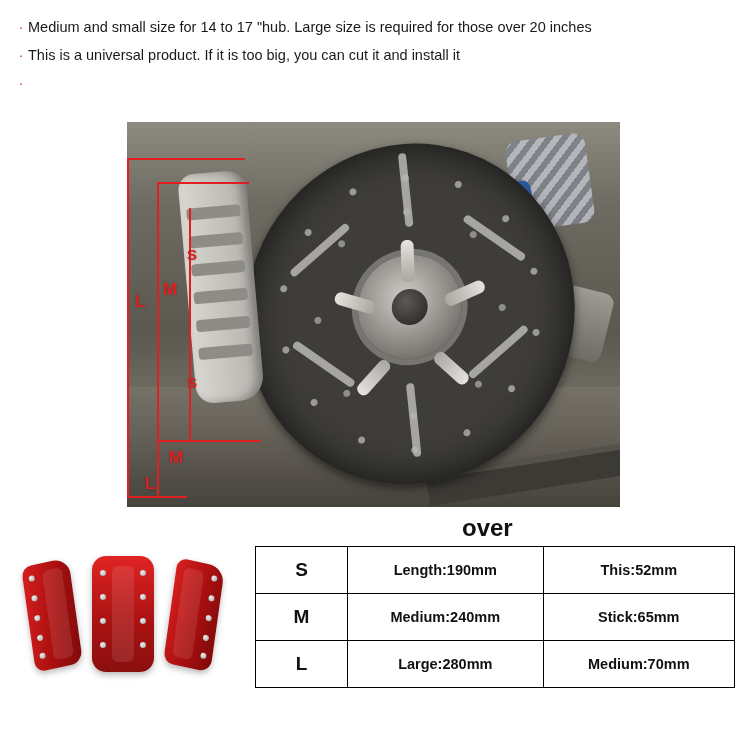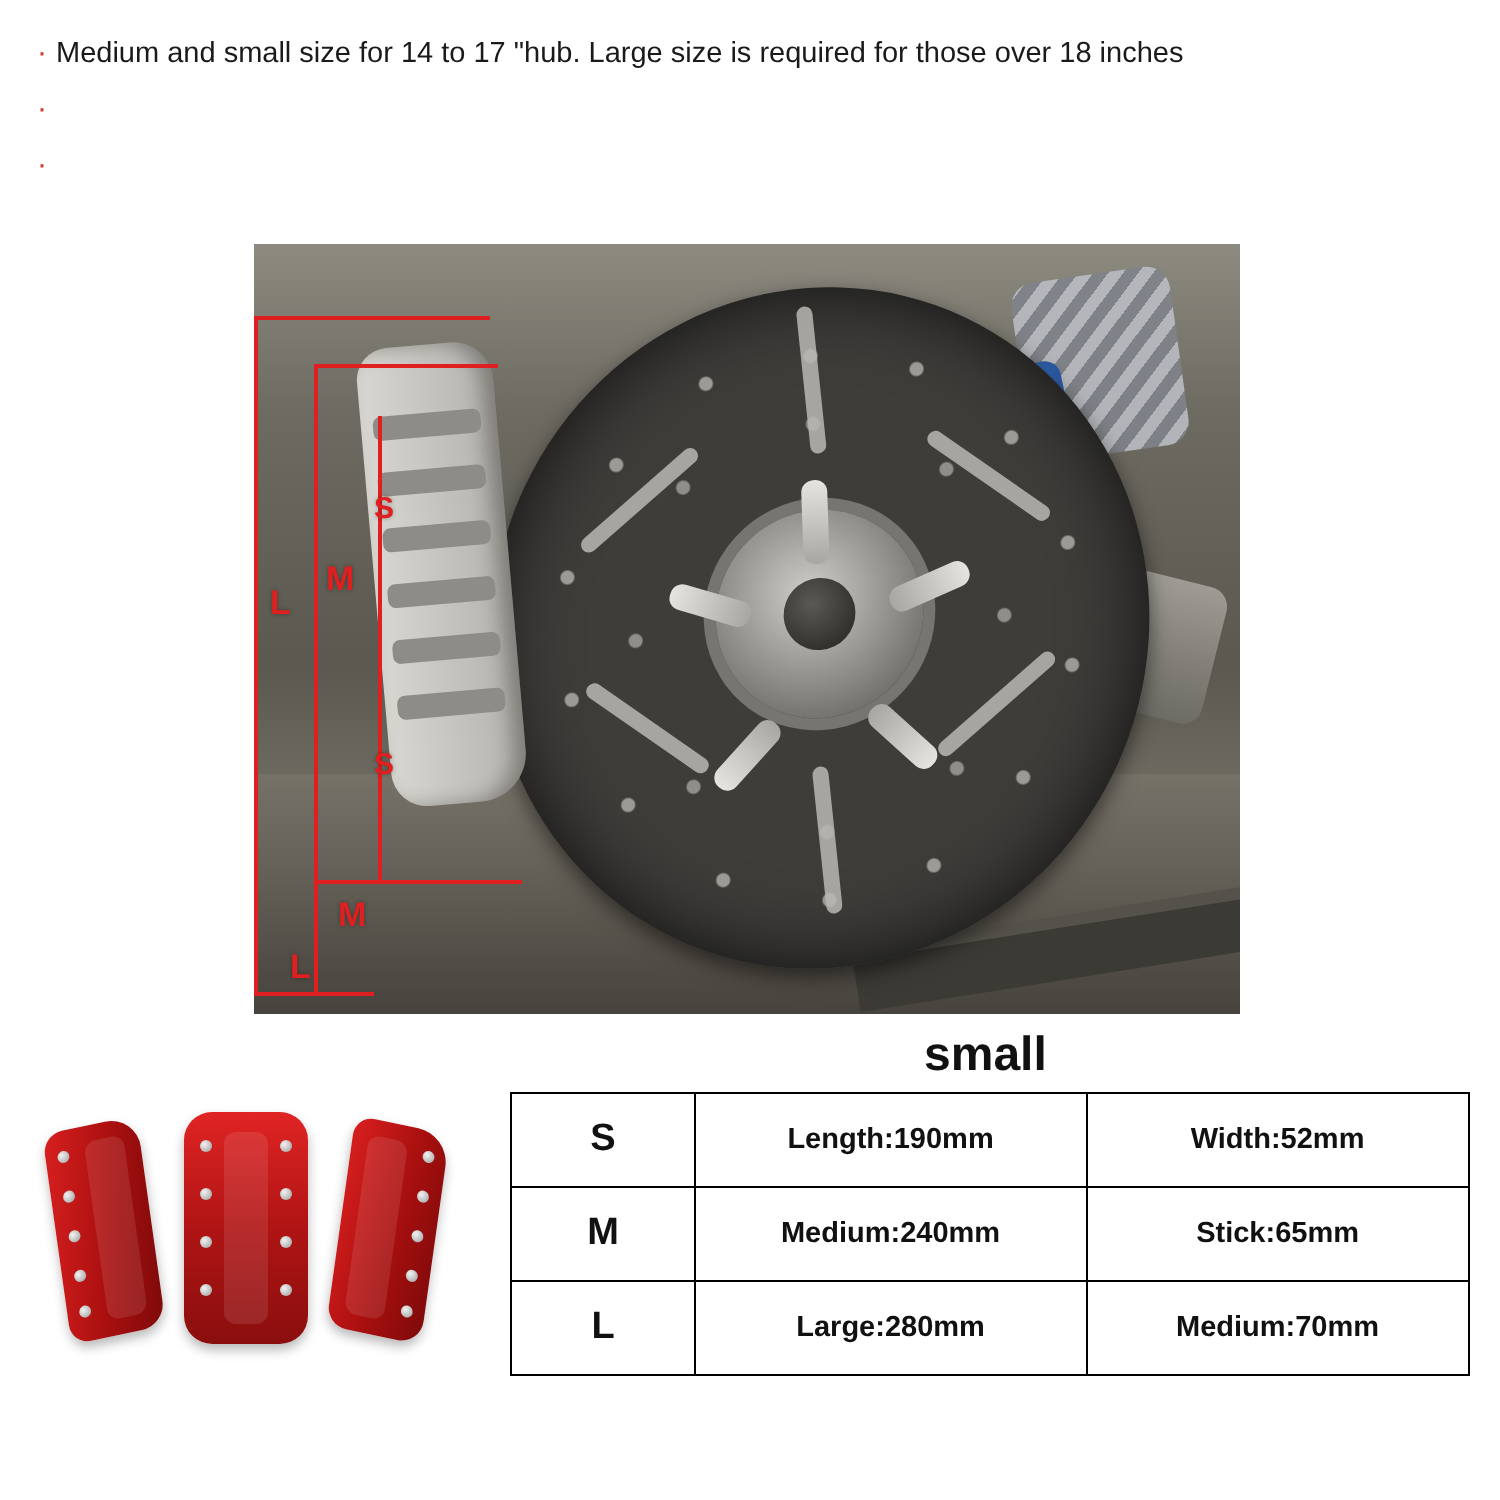--- a/index.html
+++ b/index.html
@@ -309,24 +309,25 @@
   }
 </style>
 </head>
 <body>
 
 <div class="page">
 
   <div class="bullets">
     <div class="bullet-row">
       <span class="bullet-dot">·</span>
-      <span class="bullet-text">Medium and small size for 14 to 17 "hub. Large size is required for those over 18 inches</span>
+      <span class="bullet-text">Medium and small size for 14 to 17 "hub. Large size is required for those over 20 inches</span>
     </div>
     <div class="bullet-row">
       <span class="bullet-dot">·</span>
+      <span class="bullet-text">This is a universal product. If it is too big, you can cut it and install it</span>
     </div>
     <div class="bullet-row">
       <span class="bullet-dot">·</span>
     </div>
   </div>
 
   <div class="photo">
     <div class="photo-bg"></div>
     <div class="ground"></div>
     <div class="ground-bar"></div>
@@ -371,28 +372,28 @@
     <div class="meas-line" style="left:62px; top:86px;  width:2px;   height:232px;"></div>
 
     <div class="meas-label" style="left:8px;  top:170px;">L</div>
     <div class="meas-label" style="left:36px; top:158px;">M</div>
     <div class="meas-label small" style="left:60px; top:124px;">S</div>
     <div class="meas-label small" style="left:60px; top:252px;">S</div>
     <div class="meas-label" style="left:42px; top:326px;">M</div>
     <div class="meas-label" style="left:18px; top:352px;">L</div>
   </div>
 
-  <div class="size-heading">small</div>
+  <div class="size-heading">over</div>
 
   <table class="size-table">
     <tbody>
       <tr>
         <td class="code">S</td>
         <td class="len">Length:190mm</td>
-        <td class="wid">Width:52mm</td>
+        <td class="wid">This:52mm</td>
       </tr>
       <tr>
         <td class="code">M</td>
         <td class="len">Medium:240mm</td>
         <td class="wid">Stick:65mm</td>
       </tr>
       <tr>
         <td class="code">L</td>
         <td class="len">Large:280mm</td>
         <td class="wid">Medium:70mm</td>

